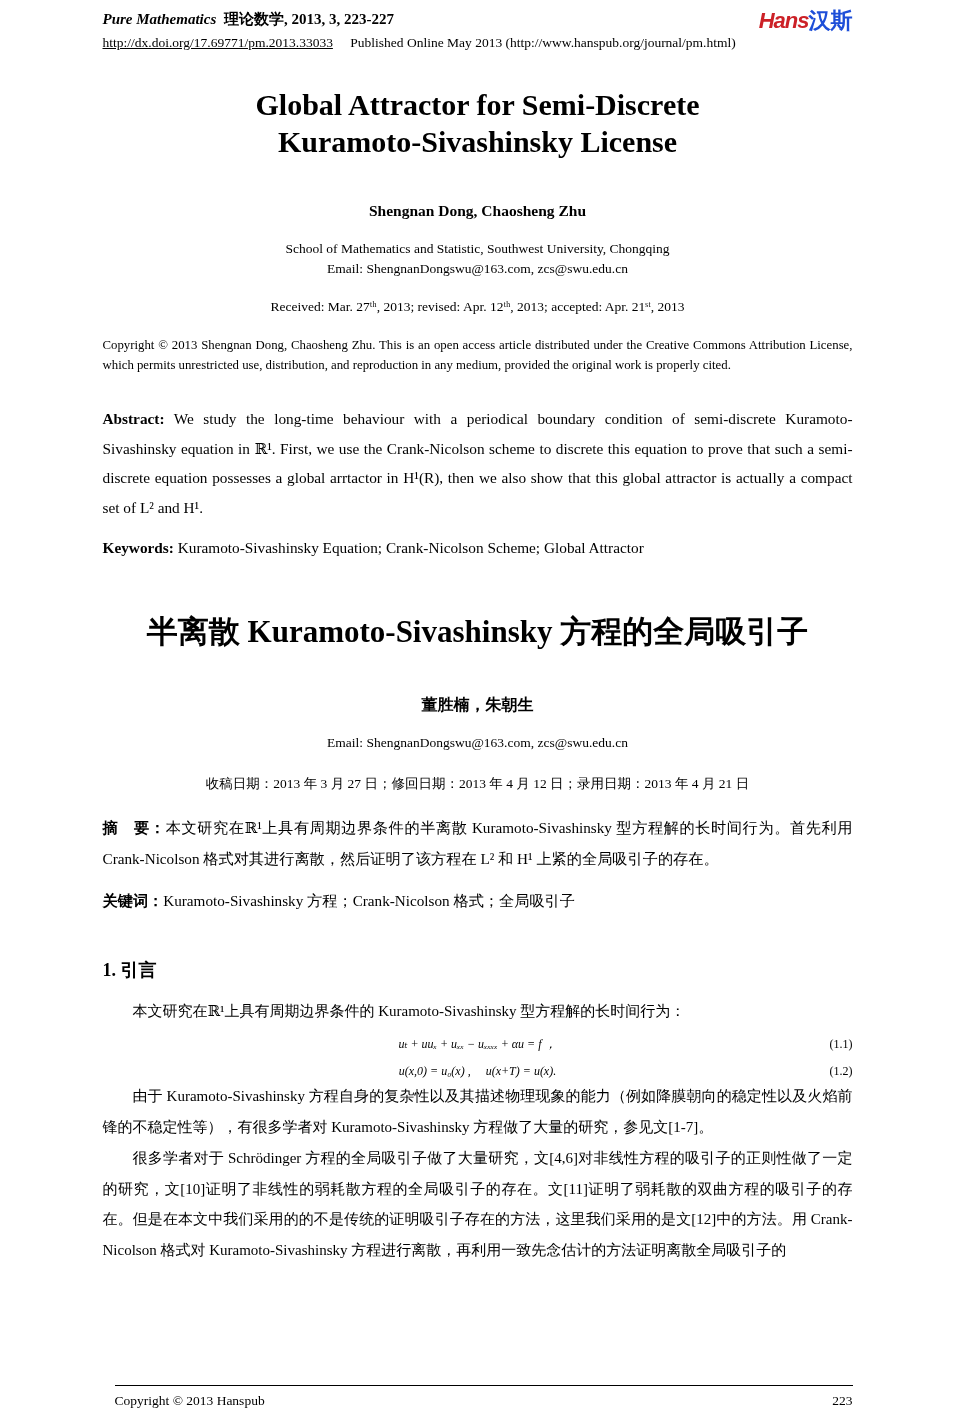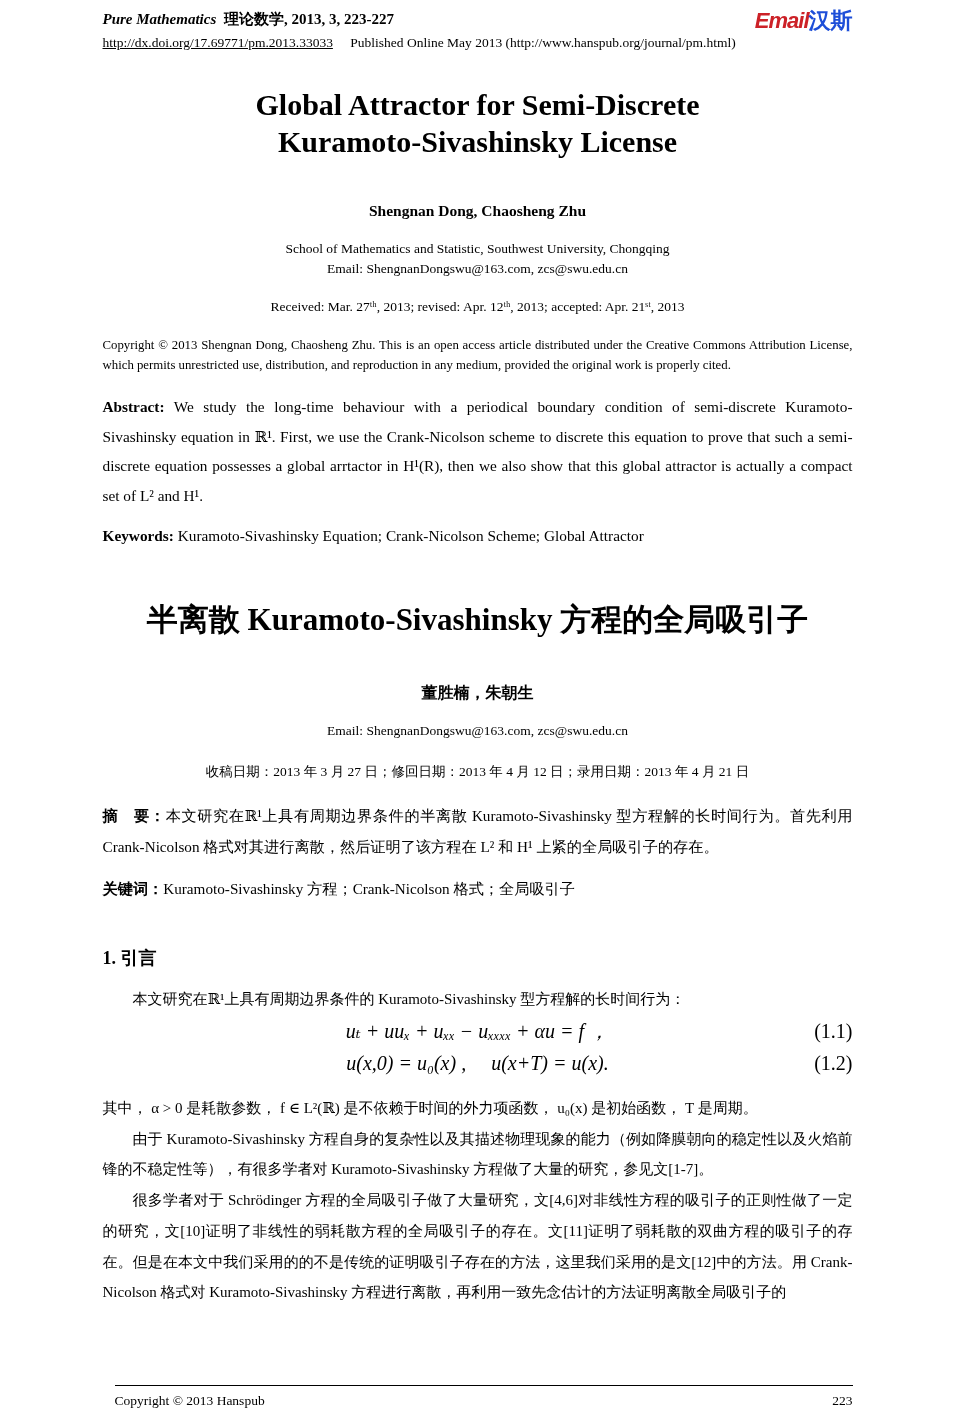--- a/index.html
+++ b/index.html
@@ -19,36 +19,36 @@
   .logo-cjk { color: #1d4ed8; font-family: "Liberation Sans", sans-serif; }
   .hdr-row2 { font-size: 13.5px; margin-top: 3px; }
   .doi { color: #000000; text-decoration: underline; cursor: pointer; }
   .published { margin-left: 14px; }
   
   .title { text-align: center; font-size: 30px; line-height: 1.22; margin-top: 36px; font-weight: bold; }
   .authors { text-align: center; font-size: 15.5px; font-weight: bold; margin-top: 42px; }
   .affil-block { text-align: center; font-size: 13.5px; margin-top: 19px; line-height: 1.45; }
   .received { text-align: center; font-size: 13.5px; margin-top: 21px; }
   .copyright-notice { font-size: 12.8px; margin-top: 21px; text-align: justify; line-height: 1.5; }
-  .abstract { font-size: 15.3px; margin-top: 17px; text-align: justify; line-height: 1.95; }
+  .abstract { font-size: 15.3px; margin-top: 29px; text-align: justify; line-height: 1.95; }
   .keywords { font-size: 15.3px; margin-top: 10px; line-height: 1.95; }
   .lbl { font-weight: bold; }
   
   .cn-title { text-align: center; font-size: 31px; font-weight: bold; margin-top: 48px; }
   .cn-authors { text-align: center; font-size: 16px; font-weight: bold; margin-top: 42px; }
   .cn-affil-block { text-align: center; font-size: 13.5px; margin-top: 17px; line-height: 1.55; }
   .cn-received { text-align: center; font-size: 13.5px; margin-top: 21px; }
   .cn-abstract { font-size: 15.2px; margin-top: 19px; text-align: justify; line-height: 2.05; }
   .cn-keywords { font-size: 15.2px; margin-top: 11px; line-height: 2.05; }
   
   .section-heading { font-size: 18px; font-weight: bold; margin-top: 42px; }
   .para { font-size: 15px; line-height: 2.05; text-align: justify; }
   .para.first { margin-top: 14px; }
   .indent { text-indent: 2em; }
-  .eq-row { position: relative; text-align: center; font-size: 20px; line-height: 1.6; }
+  .eq-row { position: relative; text-align: center; font-size: 12px; margin-top: 8px; line-height: 1.6; }
   .eq-body { font-style: italic; }
   .eq-num { position: absolute; right: 0; top: 0; font-style: normal; }
   
   .footer {
     position: absolute; left: 40px; right: 40px; bottom: 8px;
     border-top: 1.2px solid #000; display: flex; justify-content: space-between;
     font-size: 13.5px; padding-top: 7px;
   }
 </style>
 </head>
@@ -56,21 +56,21 @@
 
 <div class="page">
 
   <header>
     <div class="hdr-row1">
       <div class="journal">
         <span class="jt-en">Pure Mathematics</span>
         <span class="jt-rest">理论数学, 2013, 3, 223-227</span>
       </div>
       <div class="logo">
-        <span class="logo-latin">Email</span><span class="logo-cjk">汉斯</span>
+        <span class="logo-latin">Hans</span><span class="logo-cjk">汉斯</span>
       </div>
     </div>
     <div class="hdr-row2">
       <a class="doi">http://dx.doi.org/17.69771/pm.2013.33033</a>
       <span class="published">Published Online May 2013 (http://www.hanspub.org/journal/pm.html)</span>
     </div>
   </header>
 
   <h1 class="title">
     <span>Global Attractor for Semi-Discrete</span><br>
@@ -113,21 +113,20 @@
   <div class="eq-row">
     <span class="eq-body">uₜ + uuₓ + uₓₓ − uₓₓₓₓ + αu = f ，</span>
     <span class="eq-num">(1.1)</span>
   </div>
 
   <div class="eq-row">
     <span class="eq-body">u(x,0) = u₀(x) ,　 u(x+T) = u(x).</span>
     <span class="eq-num">(1.2)</span>
   </div>
 
-  <p class="para first">其中， α &gt; 0 是耗散参数， f ∈ L²(ℝ) 是不依赖于时间的外力项函数， u₀(x) 是初始函数， T 是周期。</p>
 
   <p class="para indent">由于 Kuramoto-Sivashinsky 方程自身的复杂性以及其描述物理现象的能力（例如降膜朝向的稳定性以及火焰前锋的不稳定性等），有很多学者对 Kuramoto-Sivashinsky 方程做了大量的研究，参见文[1-7]。</p>
 
   <p class="para indent">很多学者对于 Schrödinger 方程的全局吸引子做了大量研究，文[4,6]对非线性方程的吸引子的正则性做了一定的研究，文[10]证明了非线性的弱耗散方程的全局吸引子的存在。文[11]证明了弱耗散的双曲方程的吸引子的存在。但是在本文中我们采用的的不是传统的证明吸引子存在的方法，这里我们采用的是文[12]中的方法。用 Crank-Nicolson 格式对 Kuramoto-Sivashinsky 方程进行离散，再利用一致先念估计的方法证明离散全局吸引子的</p>
 
   <div class="footer">
     <span>Copyright © 2013 Hanspub</span>
     <span>223</span>
   </div>
 

